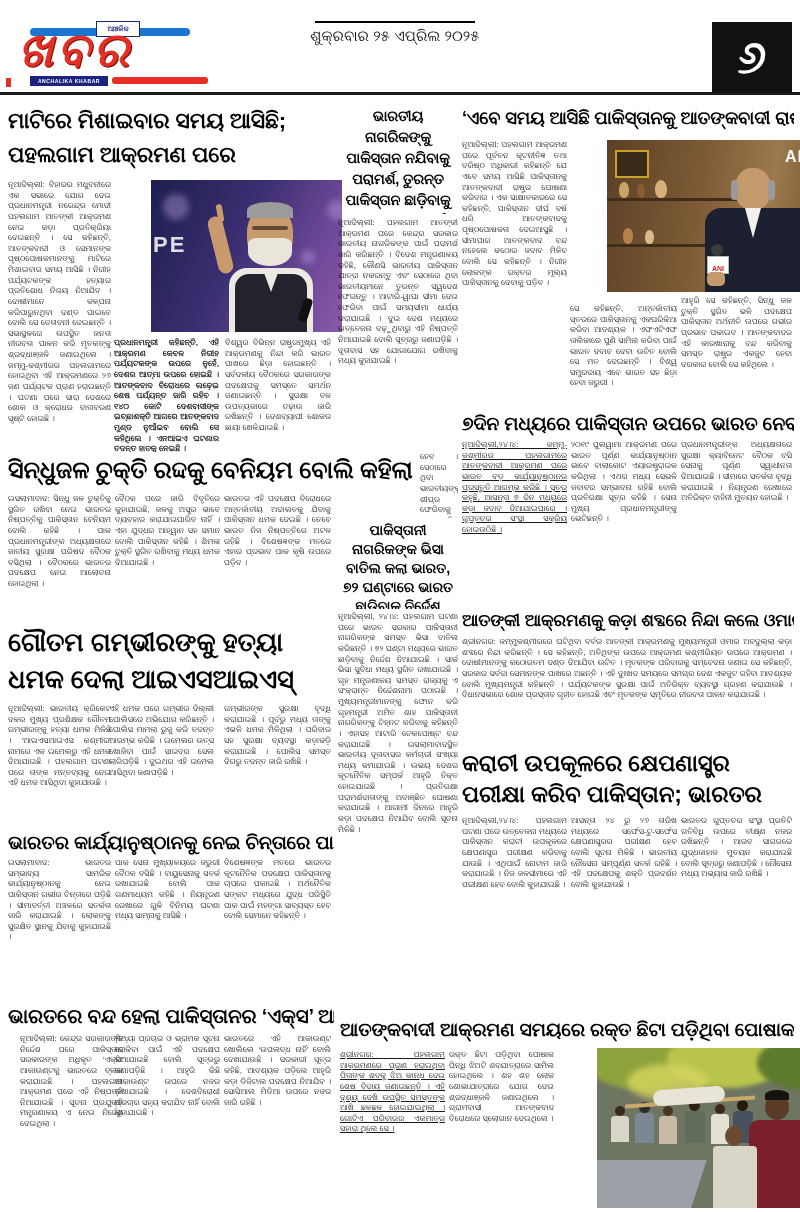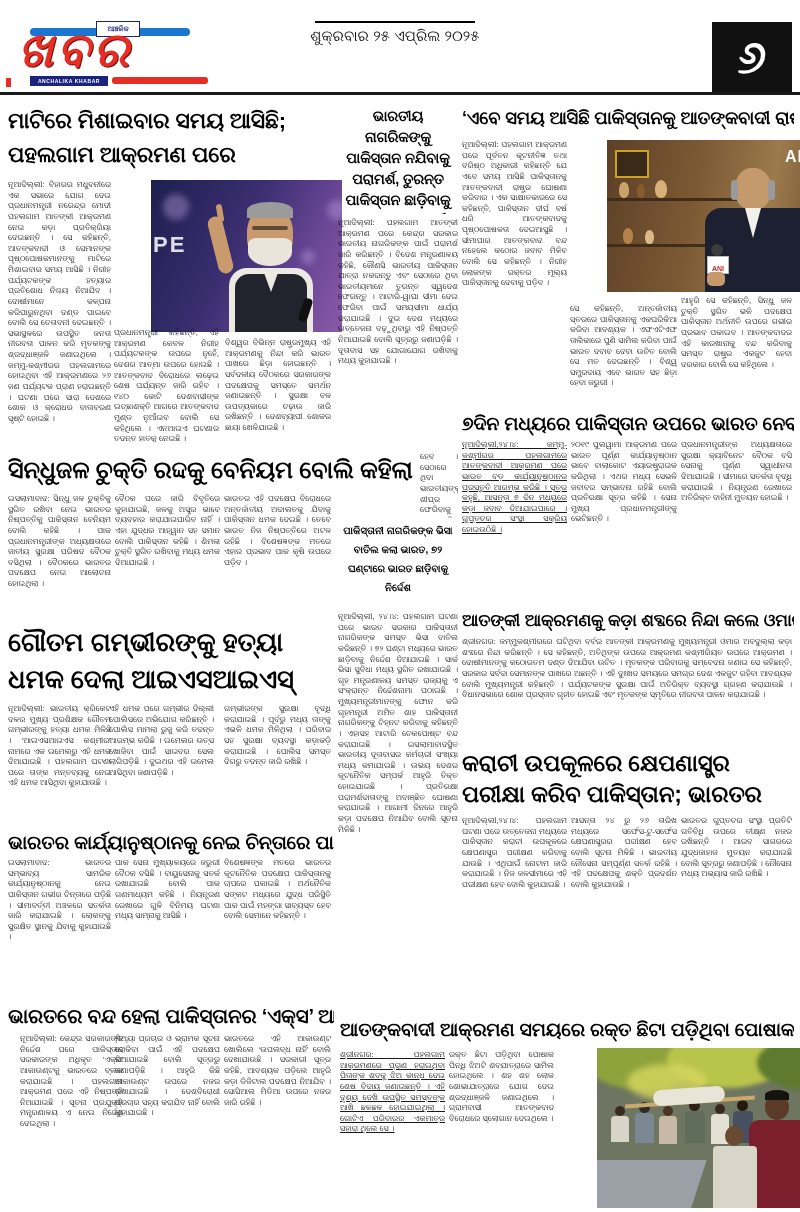--- a/index.html
+++ b/index.html
@@ -60,27 +60,27 @@
   <div class="abs" style="left:101px;top:46px;width:36px;height:4px;background:rgba(40,30,20,.65);border-radius:2px;"></div>
   <div class="abs" style="left:97px;top:58px;width:44px;height:28px;background:#e9e5da;border-radius:20% 20% 50% 50%;"></div>
 
   <div class="abs" style="left:78px;top:88px;width:84px;height:64px;background:#ece9e2;border-radius:18px 18px 0 0;"></div>
   <div class="abs" style="left:84px;top:94px;width:72px;height:58px;background:#23232e;border-radius:14px 14px 0 0;"></div>
   <div class="abs" style="left:112px;top:90px;width:16px;height:22px;background:#ece9e2;clip-path:polygon(0 0,100% 0,50% 100%);"></div>
 
   <div class="abs" style="left:150px;top:118px;width:9px;height:24px;background:#101010;border-radius:4px;transform:rotate(18deg);"></div>
 </div>
 
-<div class="abs body-col" style="left:114px;top:328px;width:105px;height:114px;">ପ୍ରଧାନମନ୍ତ୍ରୀ କହିଛନ୍ତି, ଏହି ଆକ୍ରମଣ କେବଳ ନିରୀହ ପର୍ଯ୍ୟଟକଙ୍କ ଉପରେ ନୁହେଁ, ଦେଶର ଆତ୍ମା ଉପରେ ହୋଇଛି । ଆତଙ୍କବାଦ ବିରୋଧରେ ଲଢ଼େଇ ଶେଷ ପର୍ଯ୍ୟନ୍ତ ଜାରି ରହିବ । ୧୪୦ କୋଟି ଦେଶବାସୀଙ୍କ ଇଚ୍ଛାଶକ୍ତି ଆଗରେ ଆତଙ୍କବାଦ ମୁଣ୍ଡ ନୁଆଁଇବ ବୋଲି ସେ କହିଥିଲେ । ଏନଆଇଏ ଘଟଣାର ତଦନ୍ତ ହାତକୁ ନେଇଛି ।</div>
+<div class="abs body-col" style="left:114px;top:338px;width:105px;height:114px;font-weight:bold;">ପ୍ରଧାନମନ୍ତ୍ରୀ କହିଛନ୍ତି, ଏହି ଆକ୍ରମଣ କେବଳ ନିରୀହ ପର୍ଯ୍ୟଟକଙ୍କ ଉପରେ ନୁହେଁ, ଦେଶର ଆତ୍ମା ଉପରେ ହୋଇଛି । ଆତଙ୍କବାଦ ବିରୋଧରେ ଲଢ଼େଇ ଶେଷ ପର୍ଯ୍ୟନ୍ତ ଜାରି ରହିବ । ୧୪୦ କୋଟି ଦେଶବାସୀଙ୍କ ଇଚ୍ଛାଶକ୍ତି ଆଗରେ ଆତଙ୍କବାଦ ମୁଣ୍ଡ ନୁଆଁଇବ ବୋଲି ସେ କହିଥିଲେ । ଏନଆଇଏ ଘଟଣାର ତଦନ୍ତ ହାତକୁ ନେଇଛି ।</div>
 <div class="abs body-col" style="left:225px;top:338px;width:106px;height:114px;">ବିଶ୍ୱର ବିଭିନ୍ନ ରାଷ୍ଟ୍ରମୁଖ୍ୟ ଏହି ଆକ୍ରମଣକୁ ନିନ୍ଦା କରି ଭାରତ ପାଖରେ ଛିଡ଼ା ହୋଇଛନ୍ତି । ସର୍ବଦଳୀୟ ବୈଠକରେ ସରକାରଙ୍କ ପଦକ୍ଷେପକୁ ସମସ୍ତେ ସମର୍ଥନ ଜଣାଇଛନ୍ତି । ସୁରକ୍ଷା ବଳ ଉପତ୍ୟକାରେ ଚଢ଼ାଉ ଜାରି ରଖିଛନ୍ତି । ଦେଶବ୍ୟାପୀ ଶୋକର ଛାୟା ଖେଳିଯାଇଛି ।</div>
 
 <div class="abs hl subhead" style="left:338px;top:106px;width:120px;height:108px;font-size:14.5px;line-height:21px;">ଭାରତୀୟ ନାଗରିକଙ୍କୁ ପାକିସ୍ତାନ ନଯିବାକୁ ପରାମର୍ଶ, ତୁରନ୍ତ ପାକିସ୍ତାନ ଛାଡ଼ିବାକୁ ଭାରତୀୟଙ୍କ ନିର୍ଦ୍ଦେଶ</div>
 <div class="abs body-col" style="left:338px;top:218px;width:120px;height:230px;">ନୂଆଦିଲ୍ଲୀ: ପହଲଗାମ ଆତଙ୍କୀ ଆକ୍ରମଣ ପରେ କେନ୍ଦ୍ର ସରକାର ଭାରତୀୟ ନାଗରିକଙ୍କ ପାଇଁ ପରାମର୍ଶ ଜାରି କରିଛନ୍ତି । ବିଦେଶ ମନ୍ତ୍ରଣାଳୟ କହିଛି, କୌଣସି ଭାରତୀୟ ପାକିସ୍ତାନ ଯାତ୍ରା ନକରନ୍ତୁ ଏବଂ ସେଠାରେ ଥିବା ଭାରତୀୟମାନେ ତୁରନ୍ତ ସ୍ୱଦେଶ ଫେରନ୍ତୁ । ଆଟାରି-ୱାଘା ସୀମା ଦେଇ ଫେରିବା ପାଇଁ ସମୟସୀମା ଧାର୍ଯ୍ୟ କରାଯାଇଛି । ଦୁଇ ଦେଶ ମଧ୍ୟରେ ଉତ୍ତେଜନା ବଢ଼ୁଥିବାରୁ ଏହି ନିଷ୍ପତ୍ତି ନିଆଯାଇଛି ବୋଲି ସୂତ୍ରରୁ ଜଣାପଡ଼ିଛି । ଦୂତାବାସ ସହ ଯୋଗାଯୋଗ ରଖିବାକୁ ମଧ୍ୟ କୁହାଯାଇଛି ।</div>
 <div class="abs body-col" style="left:420px;top:452px;width:38px;height:66px;">ହେବ । ସେଠାରେ ଥିବା ଭାରତୀୟଙ୍କୁ ଶୀଘ୍ର ଫେରିବାକୁ କୁହାଯାଇଛି । ସୀମା ବନ୍ଦ ହେବା ପୂର୍ବରୁ ଫେରିବା ଜରୁରୀ ।</div>
-<div class="abs subhead" style="left:338px;top:521px;width:120px;height:88px;font-size:10px;line-height:19px;">ପାକିସ୍ତାନୀ ନାଗରିକଙ୍କ ଭିସା ବାତିଲ କଲା ଭାରତ, ୭୨ ଘଣ୍ଟାରେ ଭାରତ ଛାଡ଼ିବାକୁ ନିର୍ଦ୍ଦେଶ</div>
+<div class="abs subhead" style="left:338px;top:521px;width:120px;height:88px;font-size:14px;line-height:19px;">ପାକିସ୍ତାନୀ ନାଗରିକଙ୍କ ଭିସା ବାତିଲ କଲା ଭାରତ, ୭୨ ଘଣ୍ଟାରେ ଭାରତ ଛାଡ଼ିବାକୁ ନିର୍ଦ୍ଦେଶ</div>
 <div class="abs body-col" style="left:338px;top:612px;width:120px;height:386px;">ନୂଆଦିଲ୍ଲୀ, ୨୪।୪: ପହଲଗାମ ଘଟଣା ପରେ ଭାରତ ସରକାର ପାକିସ୍ତାନୀ ନାଗରିକଙ୍କ ସମସ୍ତ ଭିସା ବାତିଲ କରିଛନ୍ତି । ୭୨ ଘଣ୍ଟା ମଧ୍ୟରେ ଭାରତ ଛାଡ଼ିବାକୁ ନିର୍ଦ୍ଦେଶ ଦିଆଯାଇଛି । ସାର୍କ ଭିସା ସୁବିଧା ମଧ୍ୟ ସ୍ଥଗିତ ରଖାଯାଇଛି । ଗୃହ ମନ୍ତ୍ରଣାଳୟ ସମସ୍ତ ରାଜ୍ୟକୁ ଏ ସଂକ୍ରାନ୍ତ ନିର୍ଦ୍ଦେଶନାମା ପଠାଇଛି । ମୁଖ୍ୟମନ୍ତ୍ରୀମାନଙ୍କୁ ଫୋନ କରି ଗୃହମନ୍ତ୍ରୀ ଅମିତ ଶାହ ପାକିସ୍ତାନୀ ନାଗରିକଙ୍କୁ ଚିହ୍ନଟ କରିବାକୁ କହିଛନ୍ତି । ଏହାସହ ଆଟାରି ଚେକପୋଷ୍ଟ ବନ୍ଦ କରାଯାଇଛି । ଇସଲାମାବାଦସ୍ଥିତ ଭାରତୀୟ ଦୂତାବାସର କର୍ମଚାରୀ ସଂଖ୍ୟା ମଧ୍ୟ କମାଯାଇଛି । ଉଭୟ ଦେଶର କୂଟନୈତିକ ସମ୍ପର୍କ ଆହୁରି ତିକ୍ତ ହୋଇଯାଇଛି । ପ୍ରତିରକ୍ଷା ପରାମର୍ଶଦାତାଙ୍କୁ ଅବାଞ୍ଛିତ ଘୋଷଣା କରାଯାଇଛି । ଆଗାମୀ ଦିନରେ ଆହୁରି କଡ଼ା ପଦକ୍ଷେପ ନିଆଯିବ ବୋଲି ସୂଚନା ମିଳିଛି ।</div>
 
 <div class="abs hl nowrap" style="left:462px;top:105px;width:332px;font-size:18px;line-height:26px;">‘ଏବେ ସମୟ ଆସିଛି ପାକିସ୍ତାନକୁ ଆତଙ୍କବାଦୀ ରାଷ୍ଟ୍ର ଘୋଷଣା କର’</div>
 <div class="abs body-col" style="left:462px;top:140px;width:105px;height:266px;">ନୂଆଦିଲ୍ଲୀ: ପହଲଗାମ ଆକ୍ରମଣ ପରେ ପୂର୍ବତନ କୂଟନୀତିଜ୍ଞ ତଥା ବରିଷ୍ଠ ଅଧିକାରୀ କହିଛନ୍ତି ଯେ ଏବେ ସମୟ ଆସିଛି ପାକିସ୍ତାନକୁ ଆତଙ୍କବାଦୀ ରାଷ୍ଟ୍ର ଘୋଷଣା କରିବାର । ଏକ ସାକ୍ଷାତକାରରେ ସେ କହିଛନ୍ତି, ପାକିସ୍ତାନ ଦୀର୍ଘ ବର୍ଷ ଧରି ଆତଙ୍କବାଦକୁ ପୃଷ୍ଠପୋଷକତା ଦେଇଆସୁଛି । ସୀମାପାର ଆତଙ୍କବାଦ ବନ୍ଦ ନହେଲେ କଠୋର ଜବାବ ମିଳିବ ବୋଲି ସେ କହିଛନ୍ତି । ନିରୀହ ଲୋକଙ୍କ ରକ୍ତର ମୂଲ୍ୟ ପାକିସ୍ତାନକୁ ଦେବାକୁ ପଡ଼ିବ ।</div>
 
 <div class="abs photo" style="left:570px;top:140px;width:222px;height:152px;background:linear-gradient(100deg,#5d4026,#7c5a35 40%,#9b7a4d 70%,#6b4a2c);">
   <div class="abs" style="left:8px;top:10px;width:30px;height:24px;background:#3a2a18;border:2px solid #c9a227;"></div>
   <div class="abs" style="left:0;top:58px;width:130px;height:3px;background:#3f2d1a;"></div>
   <div class="abs" style="left:0;top:104px;width:120px;height:3px;background:#3f2d1a;"></div>
   <div class="vase" style="left:12px;top:42px;width:10px;height:16px;background:#caa36a;"></div>

